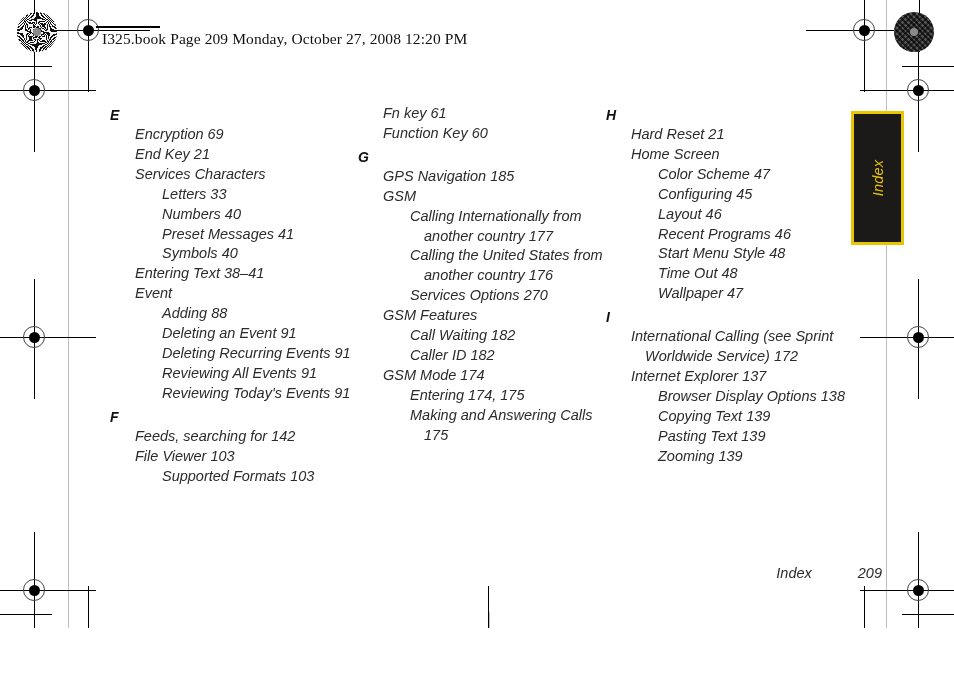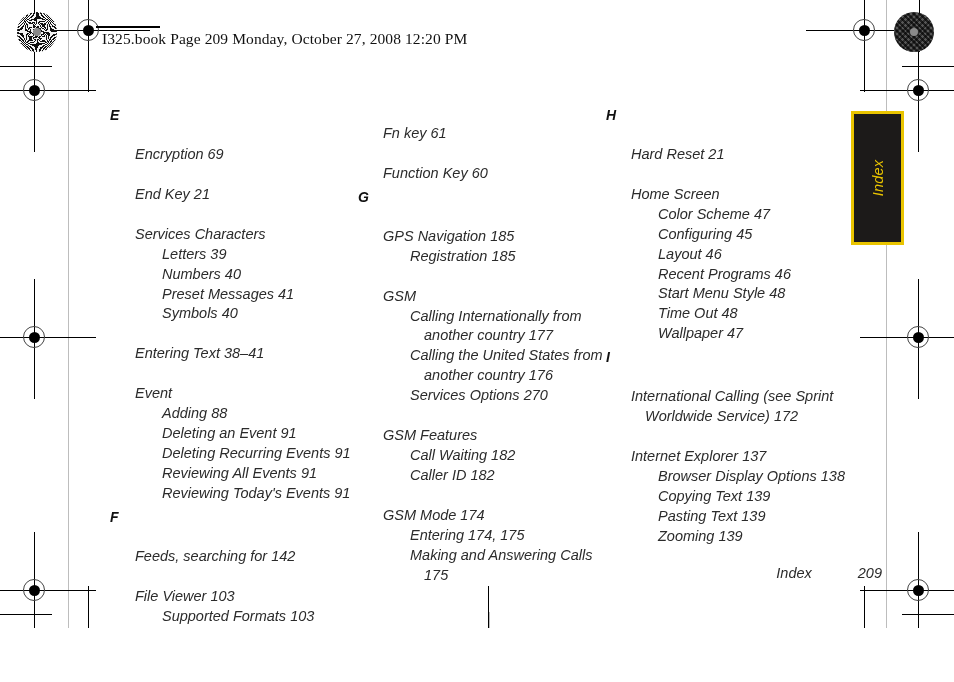--- a/index.html
+++ b/index.html
@@ -143,21 +143,21 @@
 
   .lvl1, .lvl2 {
     font-family: "Liberation Sans", sans-serif;
     font-style: italic;
     font-size: 14.5px;
     color: #2b2b2b;
     line-height: 19.9px;
     margin: 0;
     white-space: pre-wrap;
   }
-  .lvl1 { padding-left: 25px; text-indent: 0; margin-top: 20px; }
+  .lvl1 { padding-left: 25px; text-indent: 0; }
   .lvl2 { padding-left: 52px; text-indent: 0; }
   .lvl1.wrap { padding-left: 39px; text-indent: -14px; }
   .lvl2.wrap { padding-left: 66px; text-indent: -14px; }
 
   
   .side-tab {
     position: absolute;
     left: 851px;
     top: 111px;
     width: 53px;
@@ -292,42 +292,41 @@
 
   <div class="hdr-rule"></div>
   <div class="file-header">I325.book  Page 209  Monday, October 27, 2008  12:20 PM</div>
 
   <div class="columns">
     <div class="col col1">
         <div class="letter">E</div>
         <div class="lvl1">Encryption 69</div>
         <div class="lvl1">End Key 21</div>
         <div class="lvl1">Services Characters</div>
-        <div class="lvl2">Letters 39</div>
+        <div class="lvl2">Letters 33</div>
         <div class="lvl2">Numbers 40</div>
         <div class="lvl2">Preset Messages 41</div>
         <div class="lvl2">Symbols 40</div>
         <div class="lvl1">Entering Text 38–41</div>
         <div class="lvl1">Event</div>
         <div class="lvl2">Adding 88</div>
         <div class="lvl2">Deleting an Event 91</div>
         <div class="lvl2">Deleting Recurring Events 91</div>
         <div class="lvl2">Reviewing All Events 91</div>
         <div class="lvl2">Reviewing Today's Events 91</div>
         <div class="letter spaced">F</div>
         <div class="lvl1">Feeds, searching for 142</div>
         <div class="lvl1">File Viewer 103</div>
         <div class="lvl2">Supported Formats 103</div>
       </div>
     <div class="col col2">
         <div class="lvl1">Fn key 61</div>
         <div class="lvl1">Function Key 60</div>
         <div class="letter spaced">G</div>
         <div class="lvl1">GPS Navigation 185</div>
-        <div class="lvl2">Registration 185</div>
         <div class="lvl1">GSM</div>
         <div class="lvl2 wrap">Calling Internationally from another country 177</div>
         <div class="lvl2 wrap">Calling the United States from another country 176</div>
         <div class="lvl2">Services Options 270</div>
         <div class="lvl1">GSM Features</div>
         <div class="lvl2">Call Waiting 182</div>
         <div class="lvl2">Caller ID 182</div>
         <div class="lvl1">GSM Mode 174</div>
         <div class="lvl2">Entering 174, 175</div>
         <div class="lvl2 wrap">Making and Answering Calls 175</div>

